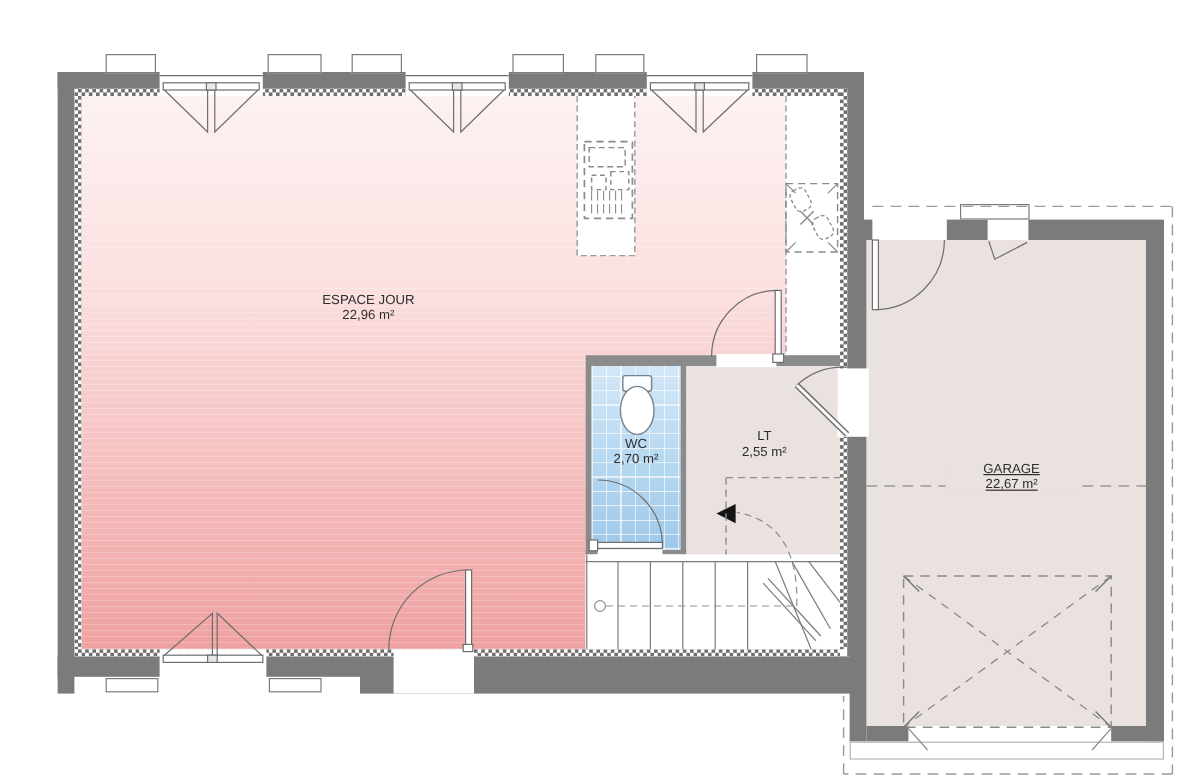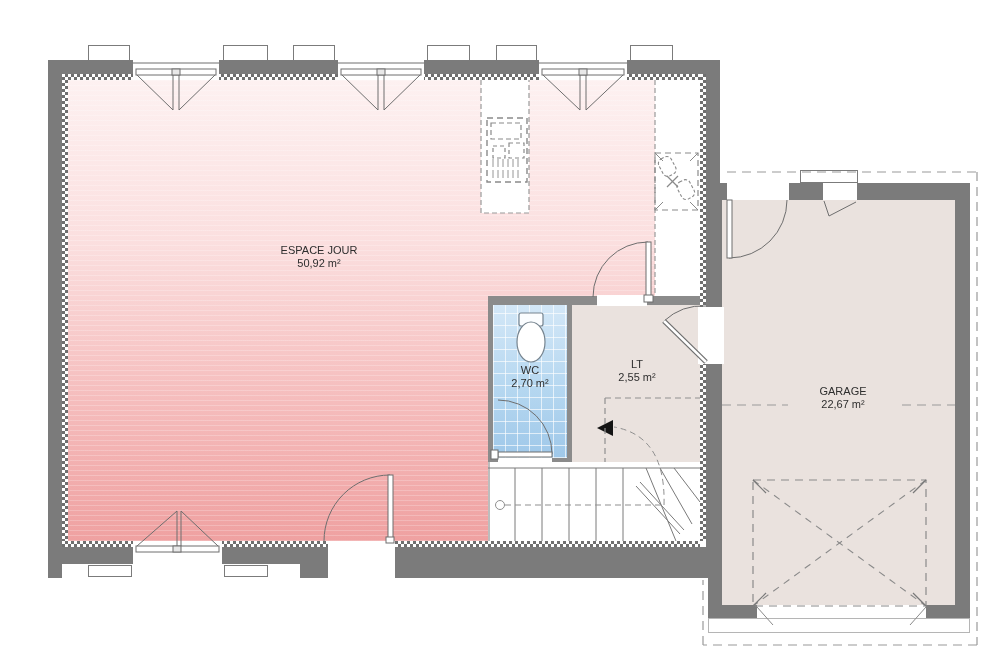--- a/index.html
+++ b/index.html
@@ -246,30 +246,30 @@
         <line x1="753" y1="606" x2="766" y2="593"></line>
           <line x1="926" y1="606" x2="913" y2="593"></line>
       </g>
     </g>
     <g stroke="#8a8a8a" stroke-width="1">
       <line x1="757" y1="607" x2="773" y2="625"></line>
       <line x1="926" y1="607" x2="910" y2="625"></line>
     </g>
   </svg>
 
-  <div class="room-label" id="label-espace-jour" style="left:244px;top:244px;width:150px;">
+  <div class="room-label" id="label-espace-jour" style="left:232px;top:244px;width:150px;">
     <div>ESPACE JOUR</div>
-    <div class="area">50,92 m²</div>
+    <div class="area">22,96 m²</div>
   </div>
   <div class="room-label" id="label-wc" style="left:490px;top:364px;width:80px;">
     <div>WC</div>
     <div class="area">2,70 m²</div>
   </div>
   <div class="room-label" id="label-lt" style="left:597px;top:358px;width:80px;">
     <div>LT</div>
     <div class="area">2,55 m²</div>
   </div>
-  <div class="room-label" id="label-garage" style="left:788px;top:385px;width:104px;">
+  <div class="room-label" id="label-garage" style="left:788px;top:385px;width:104px;text-decoration:underline;">
     <div>GARAGE</div>
     <div class="area">22,67 m²</div>
   </div>
 
 </div>
 
 </body></html>

